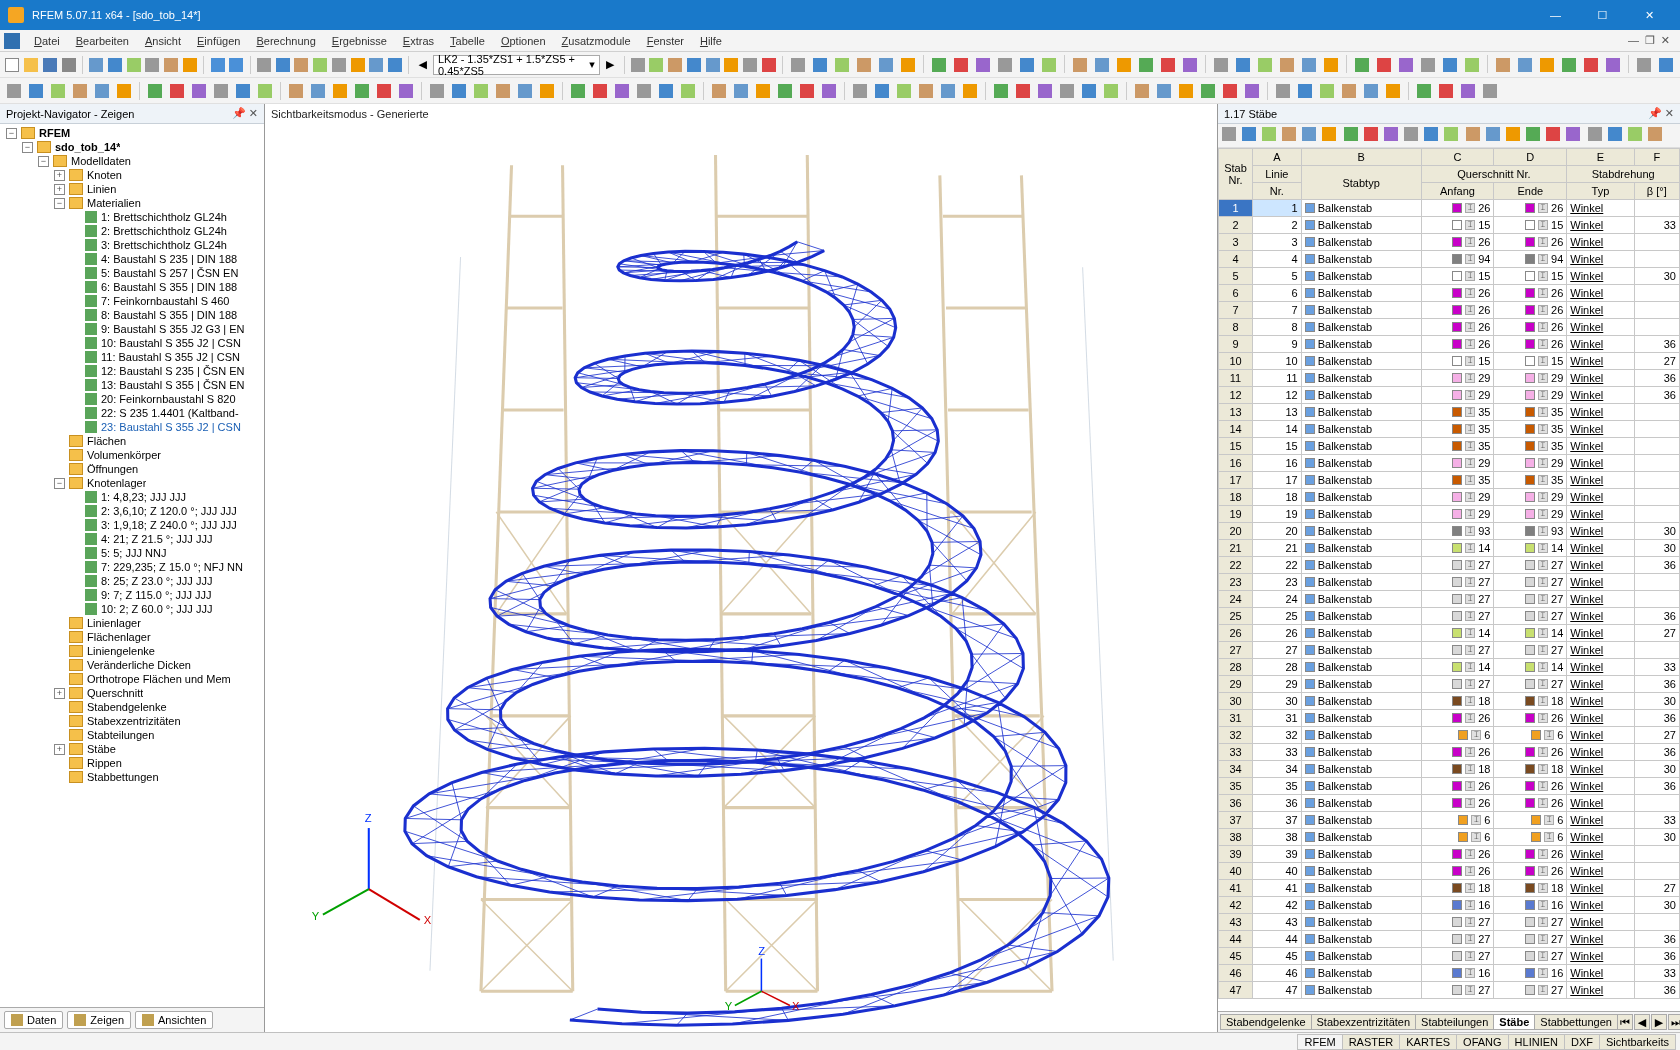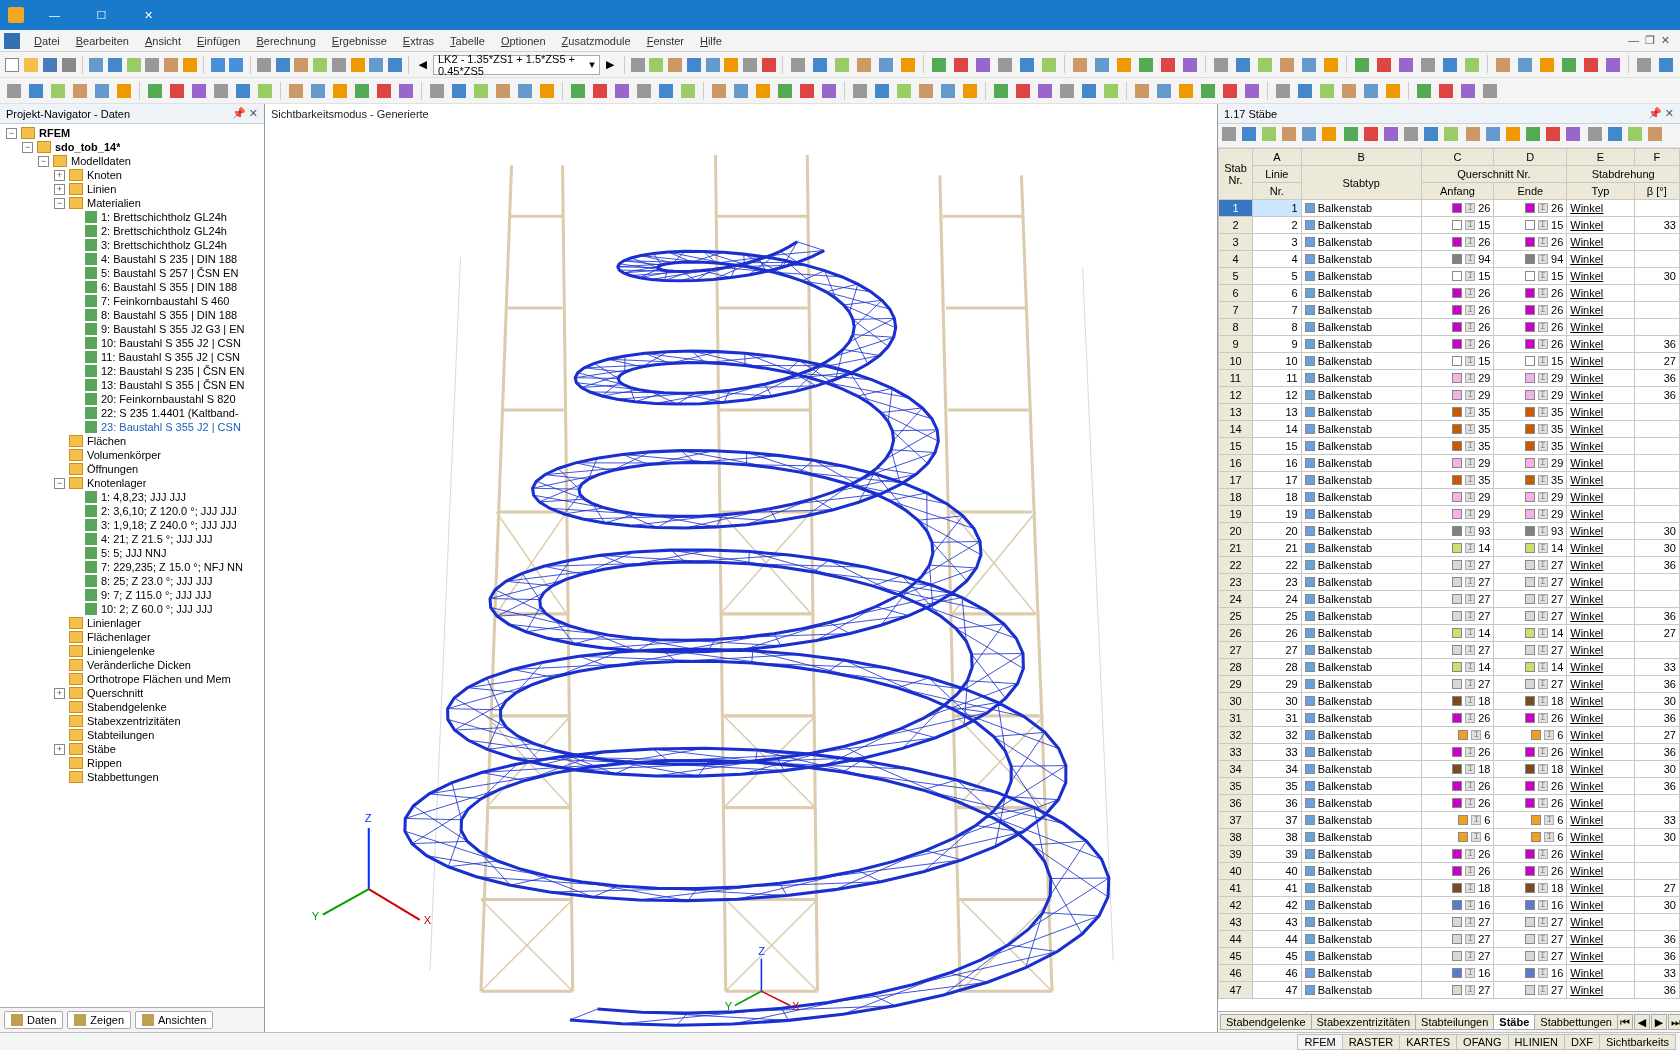--- a/index.html
+++ b/index.html
@@ -90,20 +90,21 @@
 .statusbar { height:18px; background:#f4f4f4; border-top:1px solid #c0c0c0; display:flex; align-items:center; padding:0 4px; gap:0;}
 .status-cell { border:1px solid #c0c0c0; padding:0 6px; height:16px; display:flex; align-items:center; background:#ece9d8; margin-left:-1px;}
 .status-cell.off { background:#f4f4f4;}
 .statusbar .spacer{flex:1;}
 </style>
 </head>
 <body>
 
 <div class="titlebar">
   <div class="app-icon"></div>
+  <div class="title">RFEM 5.07.11 x64 - [sdo_tob_14*]</div>
   <div class="win-btns">
     <div class="win-btn">—</div>
     <div class="win-btn">☐</div>
     <div class="win-btn close">✕</div>
   </div>
 </div>
 
 <div class="menubar">
   <div class="mdi-icon"></div>
   <div id="menu-items"><span class="menu-item"><u>D</u>atei</span><span class="menu-item"><u>B</u>earbeiten</span><span class="menu-item"><u>A</u>nsicht</span><span class="menu-item"><u>E</u>infügen</span><span class="menu-item"><u>B</u>erechnung</span><span class="menu-item"><u>E</u>rgebnisse</span><span class="menu-item"><u>E</u>xtras</span><span class="menu-item"><u>T</u>abelle</span><span class="menu-item"><u>O</u>ptionen</span><span class="menu-item"><u>Z</u>usatzmodule</span><span class="menu-item"><u>F</u>enster</span><span class="menu-item"><u>H</u>ilfe</span></div>
@@ -537,21 +538,21 @@
     </div>
     <div class="tb-btn">
       <span class="tb-ico ico-gray"></span>
     </div>
   </div>
 
 <div class="workspace">
 
   <div class="navigator">
     <div class="nav-title">
-      <span>Projekt-Navigator - Daten</span>
+      <span>Projekt-Navigator - Zeigen</span>
       <span class="pin">📌 ✕</span>
     </div>
     <div class="nav-tree" id="nav-tree">
         <div class="tree-node indent-0">
           <span class="exp">−</span>
           <span class="fld"></span>
           <span class="lbl"><b>RFEM</b></span>
         </div>
         <div class="tree-node indent-1">
           <span class="exp">−</span>

